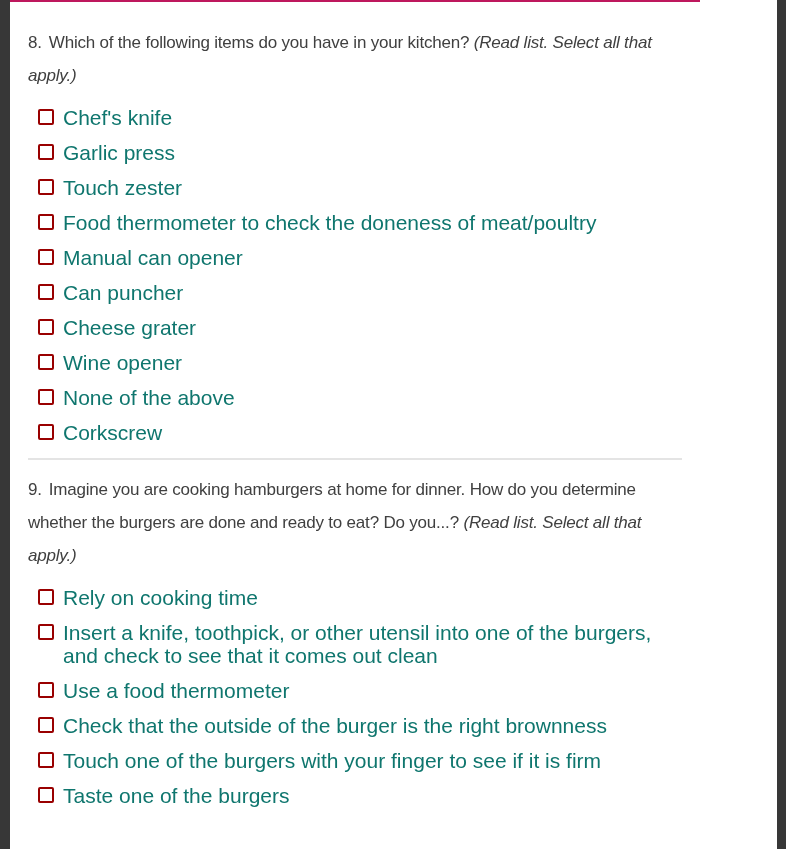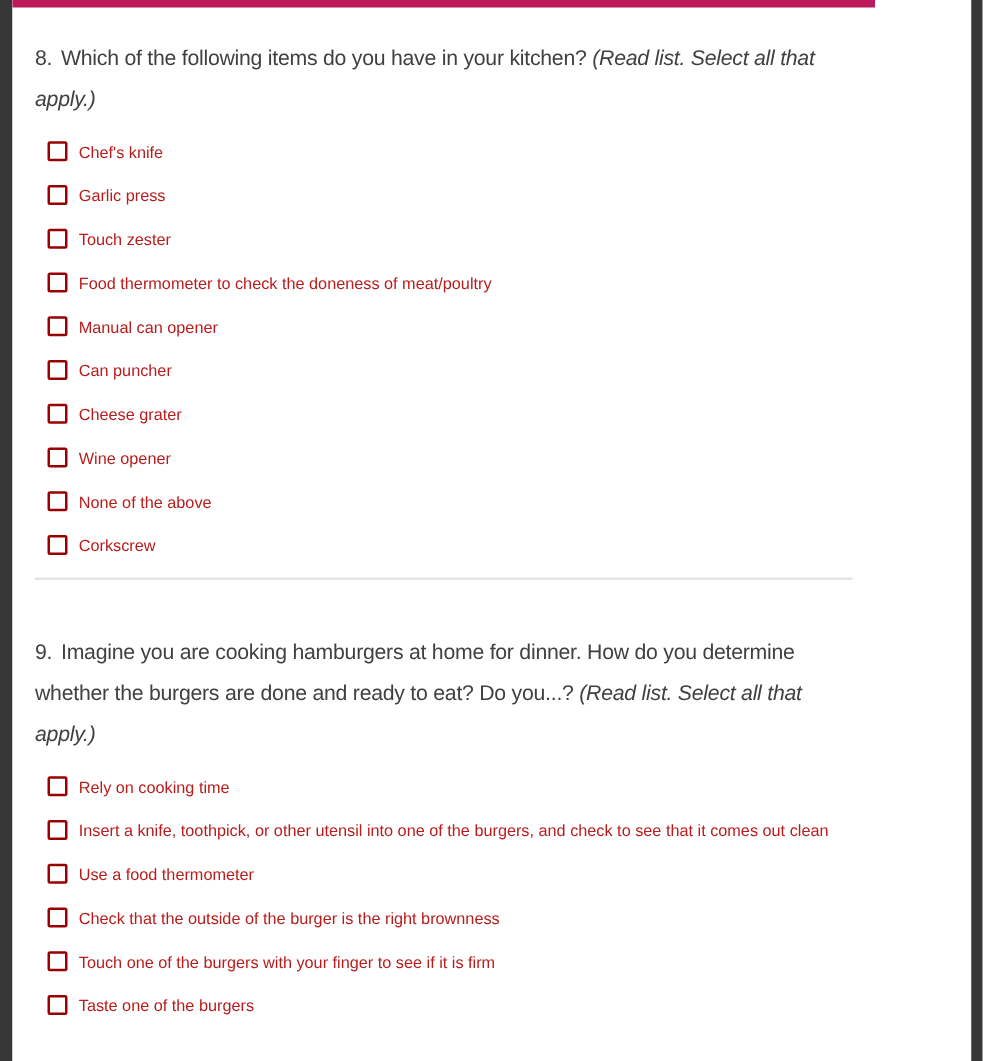--- a/index.html
+++ b/index.html
@@ -22,28 +22,28 @@
   }
   .gutter-left  { left: 0;  width: 10px; }
   .gutter-right { right: 0; width: 9px;  }
   .page {
     position: absolute;
     left: 10px;
     top: 0;
     width: 690px;
     height: 849px;
     background: #ffffff;
-    border-top: 6px solid #be185d;
+    border-top: 2px solid #be185d;
     box-sizing: border-box;
   }
   .question {
     padding: 0 18px;
   }
   .question.q8 { padding-top: 24px; }
-  .question.q9 { padding-top: 41px; }
+  .question.q9 { padding-top: 13px; }
   .q-header {
     font-size: 17px;
     line-height: 33px;
     letter-spacing: -0.2px;
     color: #404040;
     max-width: 731px;
   }
   .q-number {
     margin-right: 7px;
   }
@@ -65,23 +65,23 @@
     height: 12px;
     border: 2.5px solid #990000;
     border-radius: 2px;
     background: #ffffff;
     flex-shrink: 0;
     margin-top: 2.5px;
     margin-right: 9px;
     display: inline-block;
   }
   .option-label {
-    font-size: 13px;
+    font-size: 21px;
     line-height: 23px;
-    color: #b91c1c;
+    color: #0f766e;
     max-width: 615px;
   }
   .divider {
     height: 2px;
     background: #e4e4e4;
     margin: 14px 18px 0 18px;
   }
 </style>
 </head>
 <body>

